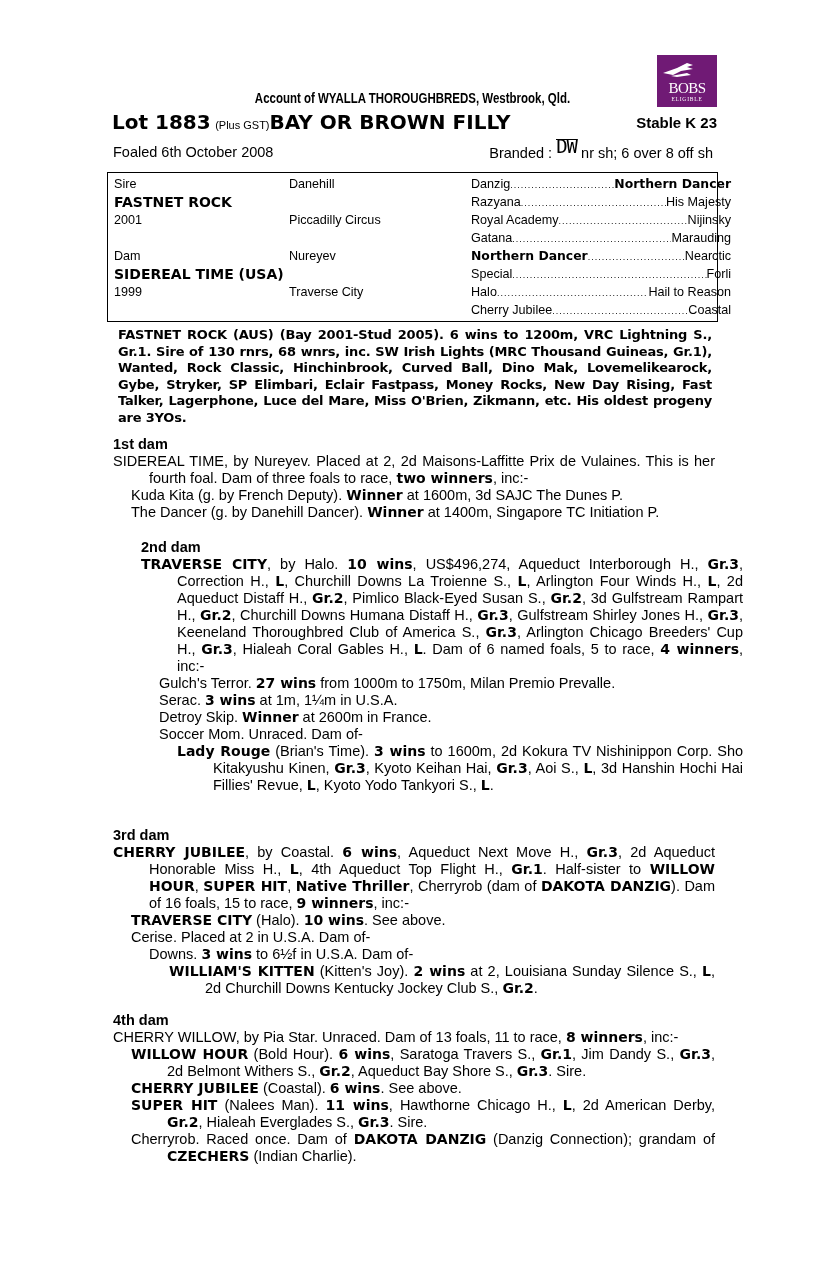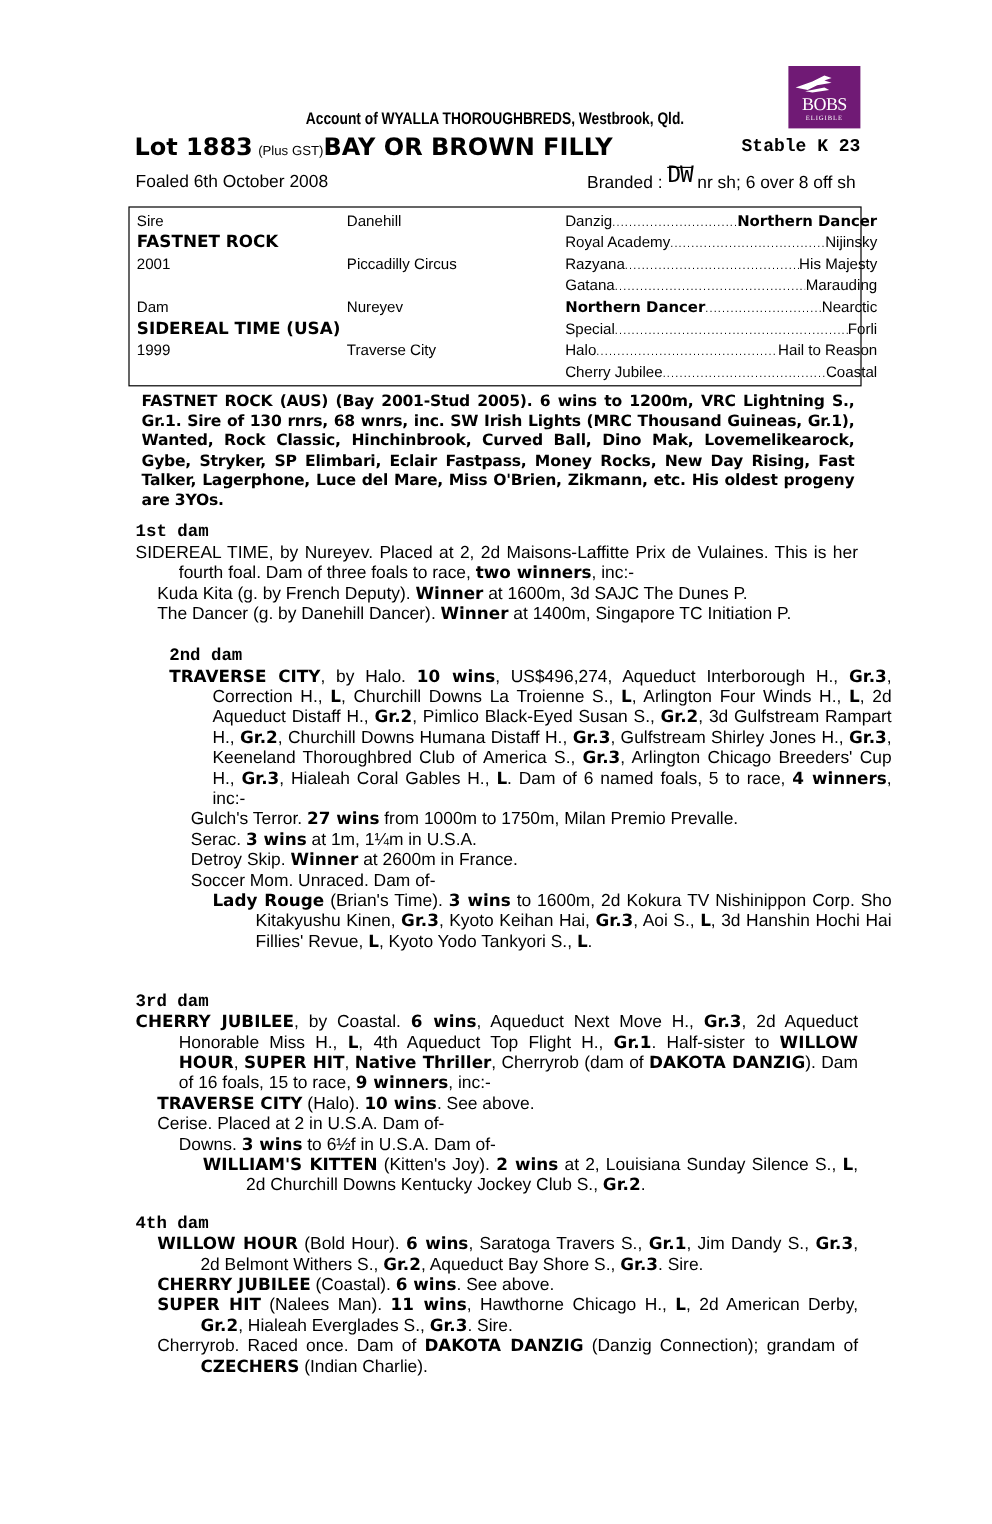--- a/index.html
+++ b/index.html
@@ -6,40 +6,40 @@
     body { width: 827px; height: 1270px; position: relative; font-family: "Liberation Sans", sans-serif; color: #000; }
     .logo { position: absolute; left: 657px; top: 55px; width: 60px; height: 52px; background: #701a75; color: #fff; text-align: center; }
     .logo .bird { display: block; height: 22px; margin-top: 4px; }
     .logo .bobs { display: block; font-family: "Liberation Serif", serif; font-size: 15px; line-height: 14px; letter-spacing: -0.5px; }
     .logo .elig { display: block; font-family: "Liberation Serif", serif; font-size: 5.5px; letter-spacing: 0.8px; margin-top: 1px; }
     .account { position: absolute; left: 110px; width: 605px; top: 90px; text-align: center; font-family: "Liberation Sans", sans-serif; font-weight: bold; font-size: 14px; transform: scaleX(0.82); transform-origin: center; letter-spacing: 0; }
     .lot-line { position: absolute; left: 112px; top: 110px; width: 605px; height: 24px; }
     .lot-line .lot { font-family: "DejaVu Sans", sans-serif; font-weight: bold; font-size: 20px; }
     .lot-line .gst { font-size: 11px; }
     .lot-line .desc { font-family: "DejaVu Sans", sans-serif; font-weight: bold; font-size: 20px; }
-    .lot-line .stable { position: absolute; right: 0; top: 4px; font-family: Liberation Mono, monospace; font-weight: bold; font-size: 15px; }
+    .lot-line .stable { position: absolute; right: 0; top: 4px; font-family: Liberation Sans, sans-serif; font-weight: bold; font-size: 15px; }
     .foaled-line { position: absolute; left: 113px; top: 144px; width: 600px; font-size: 14.5px; }
     .foaled-line .branded { position: absolute; right: 0; top: 0; }
     .brand-glyph { display: inline-block; font-size: 19px; font-family: "DejaVu Sans Mono", monospace; transform: translateY(-5px); letter-spacing: -1px; border-top: 1px solid #000; line-height: 12px; }
     .pedigree { position: absolute; left: 107px; top: 172px; width: 611px; height: 150px; border: 1.5px solid #000; box-sizing: border-box; font-size: 12.6px; }
     .ped-col { position: absolute; top: 2px; }
     .ped-row { height: 18px; line-height: 18px; white-space: nowrap; }
     .ped-big { font-family: "DejaVu Sans", sans-serif; font-weight: bold; font-size: 14px; }
     .c1 { left: 6px; width: 170px; }
     .c2 { left: 181px; width: 160px; }
     .c3 { left: 363px; width: 260px; }
     .c3 .ped-row { display: flex; }
     .c3 .nm { white-space: nowrap; }
     .c3 .dots { flex: 1; overflow: hidden; white-space: nowrap; letter-spacing: 1px; }
     .c3 .dots::before { content: "........................................................................................................"; font-size: 9px; }
     .c3 .sire { white-space: nowrap; }
     .bold { font-family: "DejaVu Sans", sans-serif; font-weight: bold; font-size: 12.4px; }
     .sire-blurb { position: absolute; left: 118px; top: 327px; width: 594px; font-family: "DejaVu Sans", sans-serif; font-weight: bold; font-size: 13px; line-height: 16.5px; text-align: justify; letter-spacing: -0.2px; }
     .dam-section { position: absolute; left: 113px; width: 602px; font-size: 14.5px; line-height: 17px; }
-    .dam-heading { font-family: Liberation Mono, monospace; font-weight: bold; font-size: 14.5px; }
+    .dam-heading { font-family: Liberation Sans, sans-serif; font-weight: bold; font-size: 14.5px; }
     .para { text-align: justify; }
     .i0 { padding-left: 36px; text-indent: -36px; }
     .i1 { padding-left: 54px; text-indent: -36px; }
     .i2 { padding-left: 72px; text-indent: -36px; }
     .i3 { padding-left: 92px; text-indent: -36px; }
     .t1 { padding-left: 18px; }
     .t2 { padding-left: 36px; }
     .b { font-family: "DejaVu Sans", sans-serif; font-weight: bold; font-size: 14px; }
   </style>
 </head>
@@ -92,28 +92,28 @@
     <div class="ped-row">Traverse City</div>
     <div class="ped-row"></div>
   </div>
   <div class="ped-col c3">
     <div class="ped-row">
         <span class="nm">Danzig</span>
         <span class="dots"></span>
         <span class="sire bold">Northern Dancer</span>
       </div>
     <div class="ped-row">
+        <span class="nm">Razyana</span>
+        <span class="dots"></span>
+        <span class="sire">His Majesty</span>
+      </div>
+    <div class="ped-row">
         <span class="nm">Royal Academy</span>
         <span class="dots"></span>
         <span class="sire">Nijinsky</span>
-      </div>
-    <div class="ped-row">
-        <span class="nm">Razyana</span>
-        <span class="dots"></span>
-        <span class="sire">His Majesty</span>
       </div>
     <div class="ped-row">
         <span class="nm">Gatana</span>
         <span class="dots"></span>
         <span class="sire">Marauding</span>
       </div>
     <div class="ped-row">
         <span class="nm bold">Northern Dancer</span>
         <span class="dots"></span>
         <span class="sire">Nearctic</span>
@@ -159,17 +159,18 @@
   <div class="dam-heading">3rd dam</div>
   <div class="para i0"><span class="b">CHERRY JUBILEE</span><span>, by Coastal. </span><span class="b">6 wins</span><span>, Aqueduct Next Move H., </span><span class="b">Gr.3</span><span>, 2d Aqueduct Honorable Miss H., </span><span class="b">L</span><span>, 4th Aqueduct Top Flight H., </span><span class="b">Gr.1</span><span>. Half-sister to </span><span class="b">WILLOW HOUR</span><span>, </span><span class="b">SUPER HIT</span><span>, </span><span class="b">Native Thriller</span><span>, Cherryrob (dam of </span><span class="b">DAKOTA DANZIG</span><span>). Dam of 16 foals, 15 to race, </span><span class="b">9 winners</span><span>, inc:-</span></div>
   <div class="t1"><span class="b">TRAVERSE CITY</span><span> (Halo). </span><span class="b">10 wins</span><span>. See above.</span></div>
   <div class="t1">Cerise. Placed at 2 in U.S.A. Dam of-</div>
   <div class="t2"><span>Downs. </span><span class="b">3 wins</span><span> to 6½f in U.S.A. Dam of-</span></div>
   <div class="para i3"><span class="b">WILLIAM'S KITTEN</span><span> (Kitten's Joy). </span><span class="b">2 wins</span><span> at 2, Louisiana Sunday Silence S., </span><span class="b">L</span><span>, 2d Churchill Downs Kentucky Jockey Club S., </span><span class="b">Gr.2</span><span>.</span></div>
 </div>
 
 <div class="dam-section" style="top:1012px;">
   <div class="dam-heading">4th dam</div>
+  <div class="para i0"><span>CHERRY WILLOW, by Pia Star. Unraced. Dam of 13 foals, 11 to race, </span><span class="b">8 winners</span><span>, inc:-</span></div>
   <div class="para i1"><span class="b">WILLOW HOUR</span><span> (Bold Hour). </span><span class="b">6 wins</span><span>, Saratoga Travers S., </span><span class="b">Gr.1</span><span>, Jim Dandy S., </span><span class="b">Gr.3</span><span>, 2d Belmont Withers S., </span><span class="b">Gr.2</span><span>, Aqueduct Bay Shore S., </span><span class="b">Gr.3</span><span>. Sire.</span></div>
   <div class="para i1"><span class="b">CHERRY JUBILEE</span><span> (Coastal). </span><span class="b">6 wins</span><span>. See above.</span></div>
   <div class="para i1"><span class="b">SUPER HIT</span><span> (Nalees Man). </span><span class="b">11 wins</span><span>, Hawthorne Chicago H., </span><span class="b">L</span><span>, 2d American Derby, </span><span class="b">Gr.2</span><span>, Hialeah Everglades S., </span><span class="b">Gr.3</span><span>. Sire.</span></div>
   <div class="para i1"><span>Cherryrob. Raced once. Dam of </span><span class="b">DAKOTA DANZIG</span><span> (Danzig Connection); grandam of </span><span class="b">CZECHERS</span><span> (Indian Charlie).</span></div>
 </div>
 
 </body></html>

